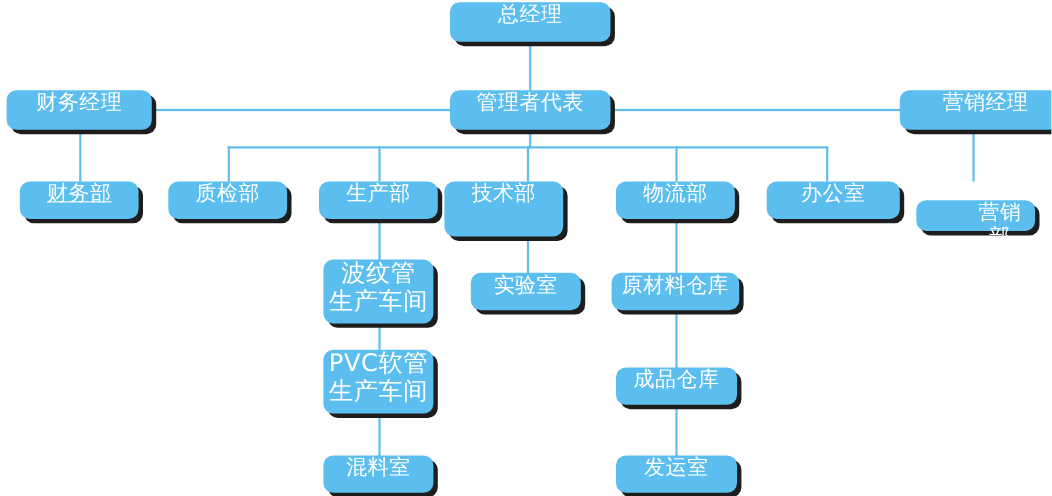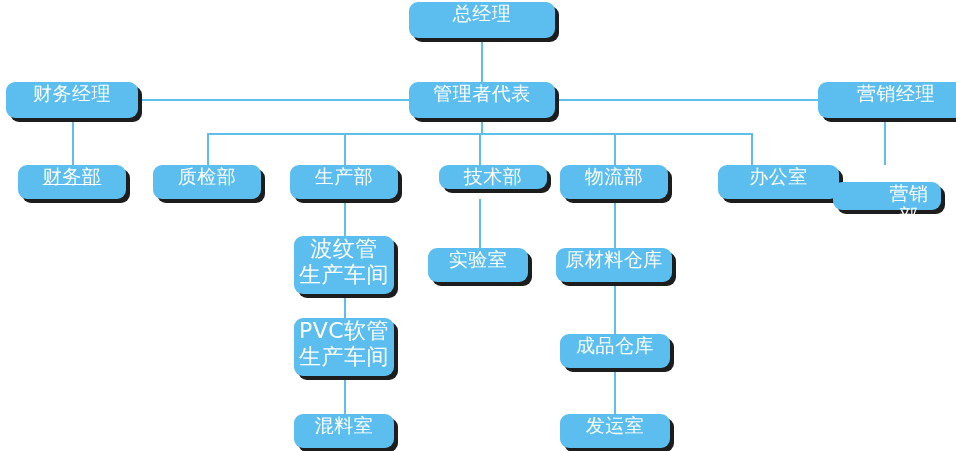--- a/index.html
+++ b/index.html
@@ -88,27 +88,27 @@
       </div>
       <div class="node" style="left: 18px; top: 165px; width: 108px; height: 34px; text-decoration: underline;">
         <span class="label">财务部</span>
       </div>
       <div class="node" style="left: 153px; top: 165px; width: 108px; height: 34px;">
         <span class="label">质检部</span>
       </div>
       <div class="node" style="left: 290px; top: 165px; width: 108px; height: 34px;">
         <span class="label">生产部</span>
       </div>
-      <div class="node" style="left: 439px; top: 165px; width: 108px; height: 24px;">
+      <div class="node" style="left: 404px; top: 165px; width: 108px; height: 50px;">
         <span class="label">技术部</span>
       </div>
       <div class="node" style="left: 560px; top: 165px; width: 108px; height: 34px;">
         <span class="label">物流部</span>
       </div>
-      <div class="node" style="left: 718px; top: 165px; width: 121px; height: 34px;">
+      <div class="node" style="left: 697px; top: 165px; width: 121px; height: 34px;">
         <span class="label">办公室</span>
       </div>
       <div class="node" style="left: 833px; top: 182px; width: 108px; height: 28px; padding-left: 44px;">
         <span class="label">营销部</span>
       </div>
       <div class="node two-line" style="left: 294px; top: 236px; width: 100px; height: 58px;">
         <span class="label">波纹管
 生产车间</span>
       </div>
       <div class="node" style="left: 428px; top: 248px; width: 100px; height: 34px;">

